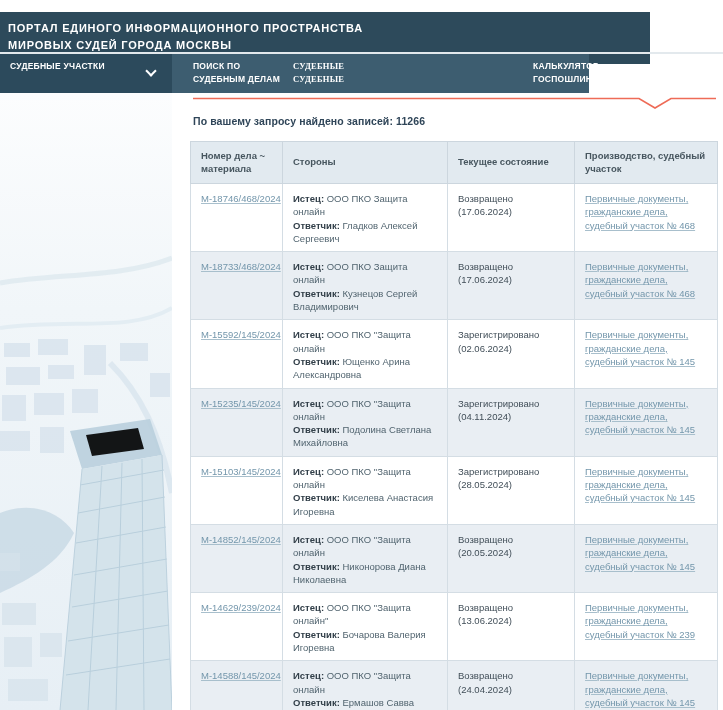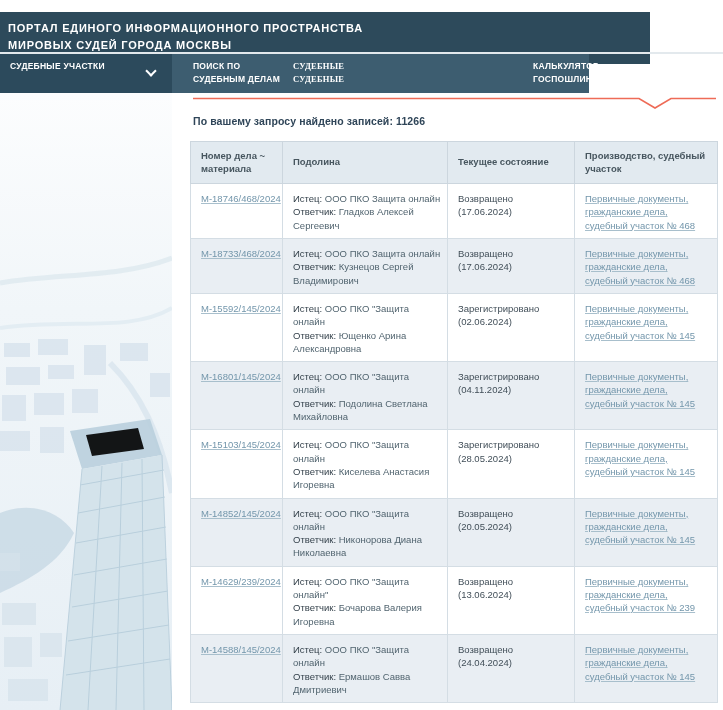--- a/index.html
+++ b/index.html
@@ -41,21 +41,21 @@
   table { border-collapse:collapse; table-layout:fixed; width:527px; }
   col.c1{width:92px;} col.c2{width:165px;} col.c3{width:127px;} col.c4{width:143px;}
   th { background:#e2eaf0; color:#47565f; font-size:9.5px; font-weight:bold; text-align:left;
        vertical-align:middle; padding:6px 6px 6px 10px; height:42px;
        border:1px solid #ccd6de; line-height:1.35; }
   td { vertical-align:top; padding:8px 6px 6px 10px; font-size:9.5px; color:#3e4b55;
        border:1px solid #d4dde4; line-height:1.4; height:55px; }
   tr.shade td { background:#e9eef3; }
   a.lnk { color:#7396ab; text-decoration:underline; text-decoration-color:#a8bfcc;
           cursor:pointer; }
-  td .lbl { font-weight:normal; color:#323f49; }
+  td .lbl { font-weight:bold; color:#323f49; }
   td .nm { color:#51646f; }
   .status { color:#414e58; }
 </style>
 </head>
 <body>
 
 <div class="site-header">
   <div class="t">ПОРТАЛ ЕДИНОГО ИНФОРМАЦИОННОГО ПРОСТРАНСТВА</div>
   <div class="t">МИРОВЫХ СУДЕЙ ГОРОДА МОСКВЫ</div>
 </div>
@@ -160,21 +160,21 @@
     <table>
       <colgroup>
           <col class="c1">
           <col class="c2">
           <col class="c3">
           <col class="c4">
         </colgroup>
       <thead>
         <tr>
           <th>Номер дела ~ материала</th>
-          <th>Подолина</th>
+          <th>Стороны</th>
           <th>Текущее состояние</th>
           <th>Производство, судебный участок</th>
         </tr>
       </thead>
       <tbody>
 
         <tr>
           <td><a class="lnk">М-18746/468/2024</a></td>
           <td>
             <div><span class="lbl">Истец:</span> <span class="nm">ООО ПКО Защита онлайн</span></div>
@@ -198,21 +198,21 @@
           <td><a class="lnk">М-15592/145/2024</a></td>
           <td>
             <div><span class="lbl">Истец:</span> <span class="nm">ООО ПКО "Защита онлайн</span></div>
             <div><span class="lbl">Ответчик:</span> <span class="nm">Ющенко Арина Александровна</span></div>
           </td>
           <td><span class="status">Зарегистрировано (02.06.2024)</span></td>
           <td><a class="lnk">Первичные документы, гражданские дела, судебный участок № 145</a></td>
         </tr>
 
         <tr class="shade">
-          <td><a class="lnk">М-16801/145/2024</a></td>
+          <td><a class="lnk">М-15235/145/2024</a></td>
           <td>
             <div><span class="lbl">Истец:</span> <span class="nm">ООО ПКО "Защита онлайн</span></div>
             <div><span class="lbl">Ответчик:</span> <span class="nm">Подолина Светлана Михайловна</span></div>
           </td>
           <td><span class="status">Зарегистрировано (04.11.2024)</span></td>
           <td><a class="lnk">Первичные документы, гражданские дела, судебный участок № 145</a></td>
         </tr>
 
         <tr>
           <td><a class="lnk">М-15103/145/2024</a></td>

